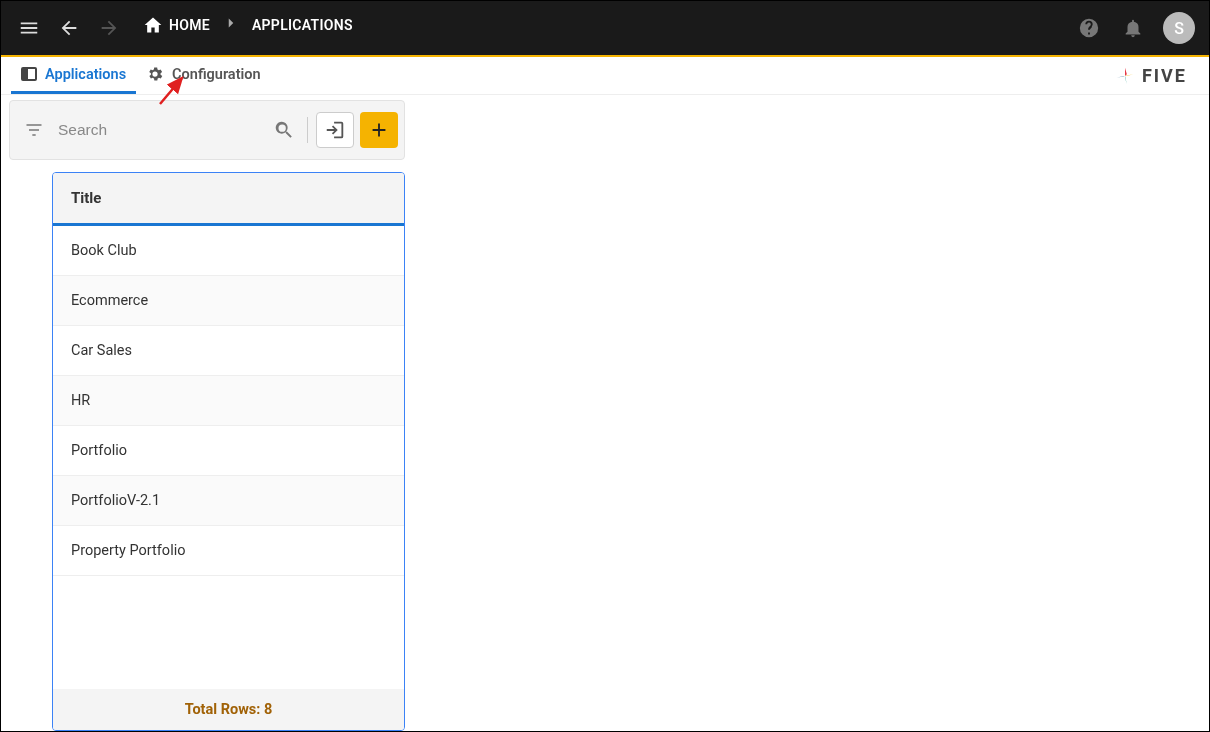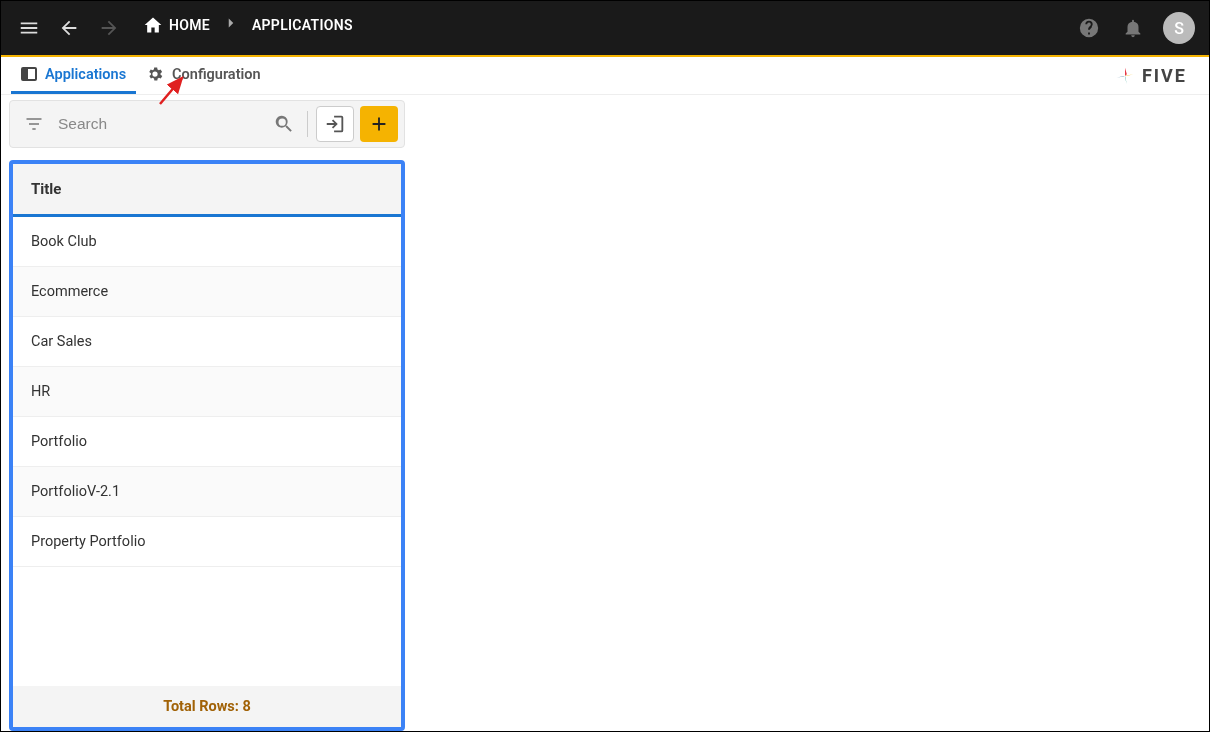--- a/index.html
+++ b/index.html
@@ -30,35 +30,35 @@
   .tab svg { width: 18px; height: 18px; fill: currentColor; }
   .tab-apps-icon { width: 16px; height: 14px; border: 2px solid #444; border-radius: 2px; position: relative; display: inline-block; }
   .tab-apps-icon::before { content: ""; position: absolute; left: 0; top: 0; bottom: 0; width: 5px; background: #444; }
   .logo { margin-left: auto; margin-right: 12px; display: flex; align-items: center; gap: 6px; color: #444; font-weight: 700; letter-spacing: 2px; font-size: 18px; }
 
   
   .main { flex: 1; display: flex; overflow: hidden; }
   .panel { width: 396px; margin: 5px 0 0 8px; display: flex; flex-direction: column; }
 
   
-  .searchbar { height: 48px; background: #f4f4f4; border: 1px solid #e2e2e2; border-radius: 4px; display: flex; align-items: center; padding: 0 6px 0 10px; }
+  .searchbar { height: 60px; background: #f4f4f4; border: 1px solid #e2e2e2; border-radius: 4px; display: flex; align-items: center; padding: 0 6px 0 10px; }
   .filter-btn { color: #777; display: flex; padding: 4px; cursor: pointer; }
   .filter-btn svg { width: 20px; height: 20px; fill: currentColor; }
   .search-input { flex: 1; border: none; background: transparent; outline: none; font-size: 15.5px; color: #333; margin-left: 10px; }
   .search-input::placeholder { color: #888; }
   .search-btn { color: #777; display: flex; padding: 4px; cursor: pointer; }
   .search-btn svg { width: 22px; height: 22px; fill: currentColor; }
   .vline { width: 1px; height: 26px; background: #ccc; margin: 0 8px; }
   .import-btn { width: 38px; height: 36px; display: flex; align-items: center; justify-content: center; border: 1px solid #ccc; border-radius: 4px; background: #fff; cursor: pointer; color: #555; margin-right: 6px; }
   .import-btn svg { width: 22px; height: 22px; fill: currentColor; }
   .add-btn { width: 38px; height: 36px; display: flex; align-items: center; justify-content: center; border-radius: 4px; background: #f5b301; cursor: pointer; color: #222; }
   .add-btn svg { width: 22px; height: 22px; fill: currentColor; }
 
   
-  .table { margin-top: 12px; border: 4px solid #3b82f6; border-radius: 4px; overflow: hidden; display: flex; flex-direction: column; flex: 1; }
+  .table { margin-top: 12px; border: 1px solid #3b82f6; border-radius: 4px; overflow: hidden; display: flex; flex-direction: column; flex: 1; margin-left: 43px; }
   .thead { background: #f4f4f4; font-weight: 700; font-size: 15px; color: #333; padding: 16px 18px; border-bottom: 3px solid #1976d2; }
   .trow { padding: 16px 18px; font-size: 14.5px; color: #333; border-bottom: 1px solid #eee; cursor: pointer; }
   .trow:nth-child(even) { background: #fafafa; }
   .tbody { display: flex; flex-direction: column; }
   .spacer { flex: 1; }
   .tfoot { background: #f4f4f4; text-align: center; padding: 12px 14px; font-weight: 700; font-size: 14.5px; color: #a16207; }
 
   
   .annot { position: absolute; pointer-events: none; }
 </style>

